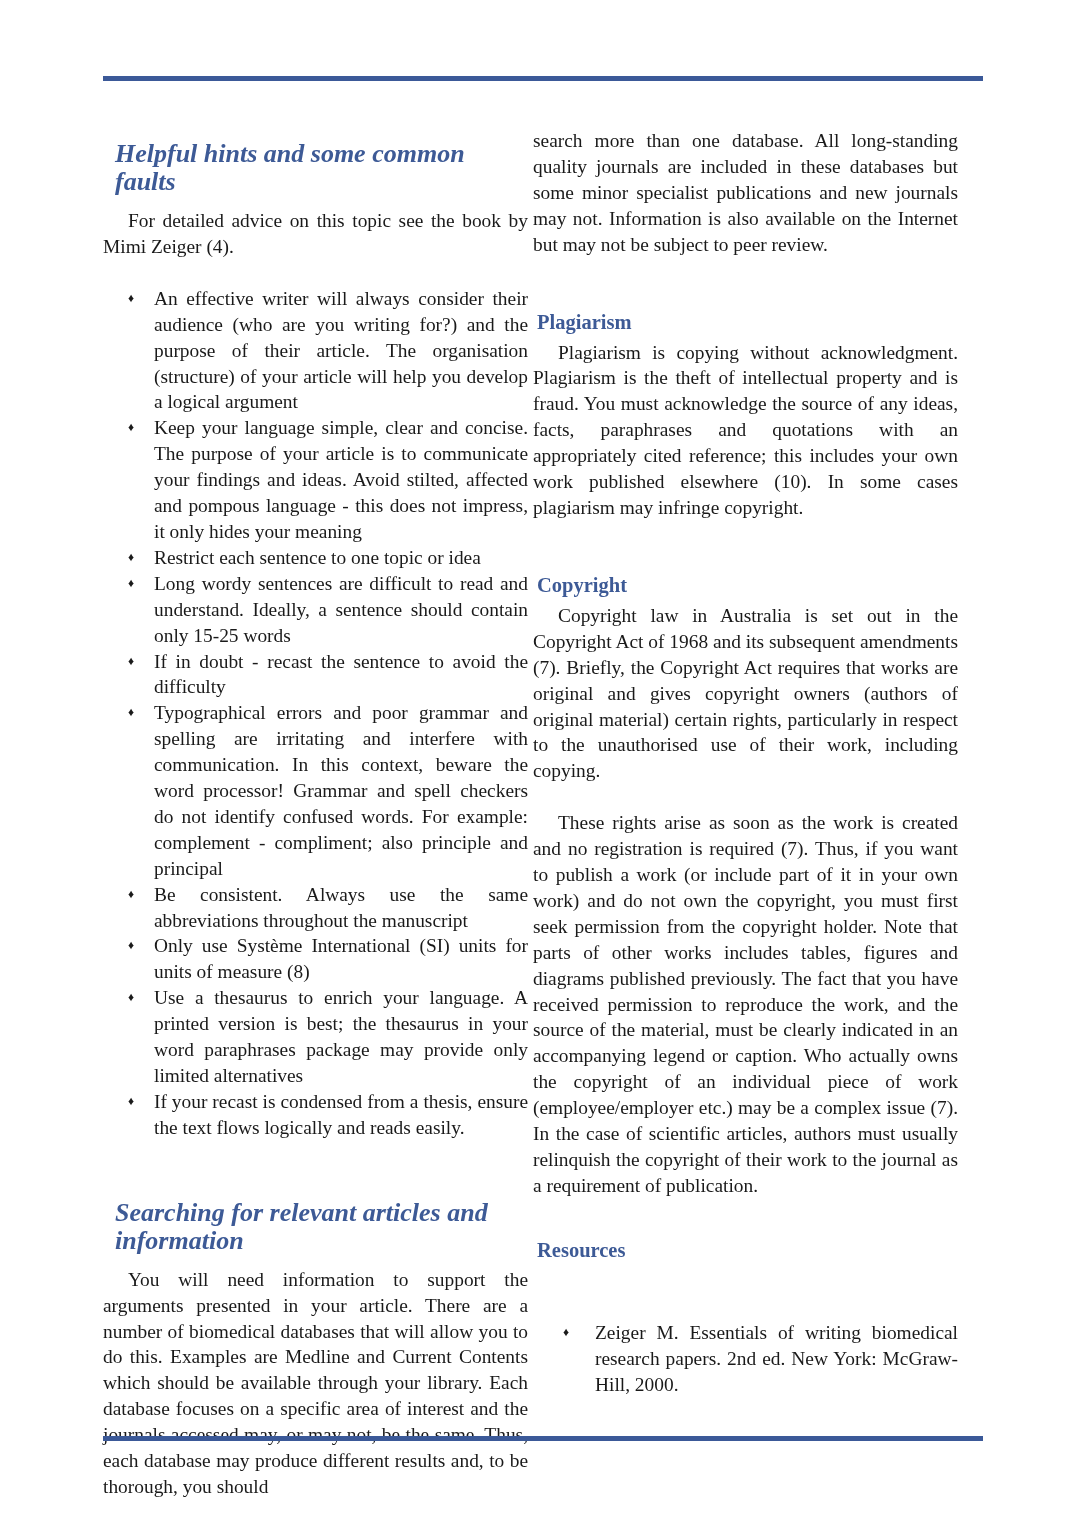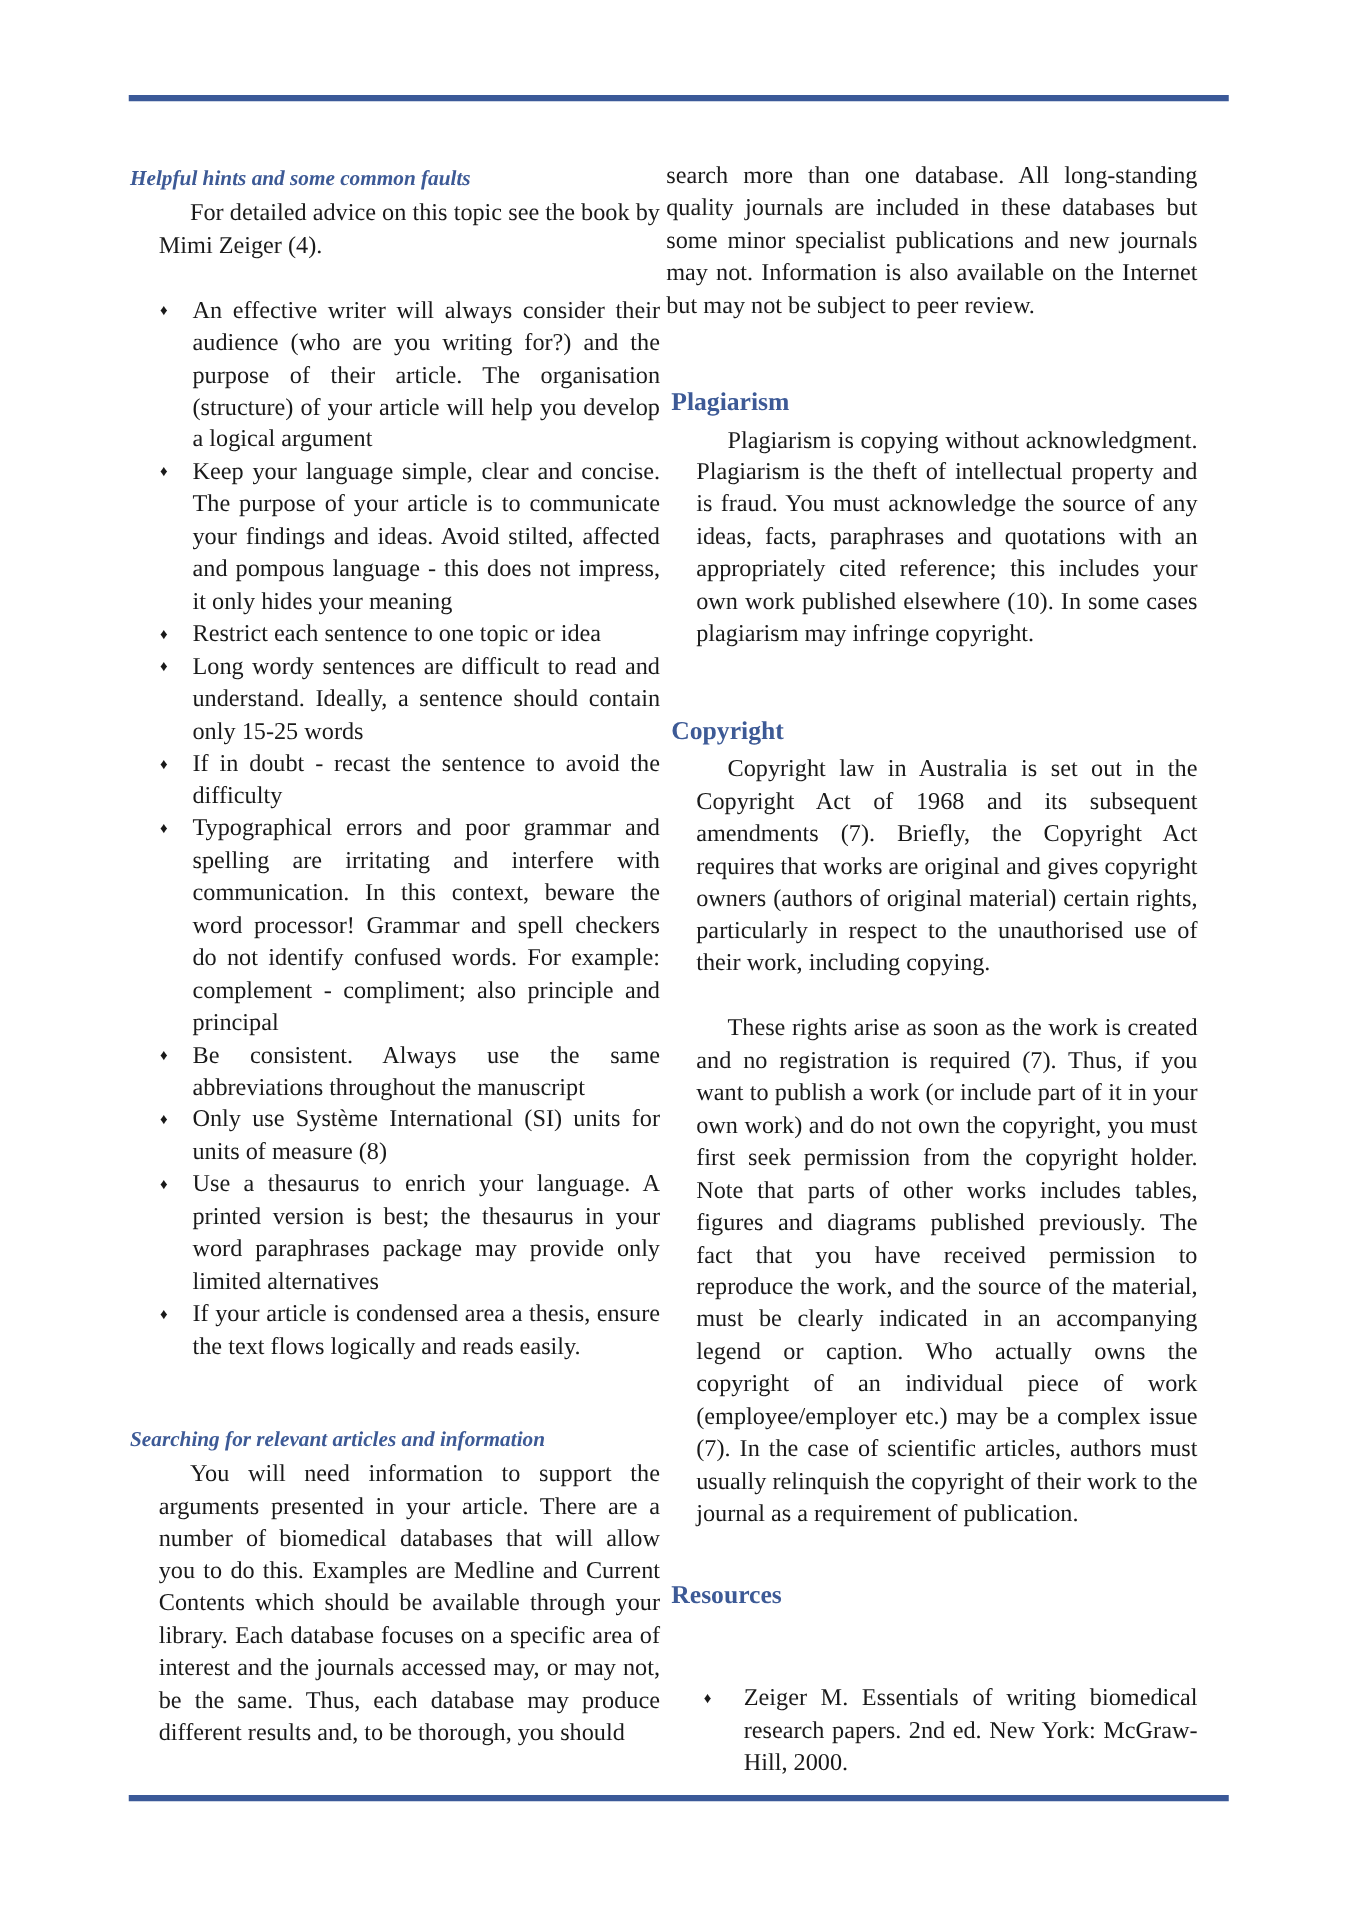--- a/index.html
+++ b/index.html
@@ -5,22 +5,22 @@
     html, body { margin: 0; padding: 0; background: #ffffff; }
     body { width: 1080px; height: 1529px; position: relative; overflow: hidden;
            font-family: "Liberation Serif", "DejaVu Serif", serif; color: #1a1a1a; }
     .rule { position: absolute; left: 103px; width: 880px; height: 5px; background: #3b5998; }
     .rule.top { top: 76px; }
     .rule.bottom { top: 1436px; }
     .col { position: absolute; top: 128px; width: 425px; font-size: 19.4px; line-height: 25.9px; }
     .col.left { left: 103px; }
     .col.right { left: 533px; }
     p { margin: 0; text-align: justify; }
-    p.indent { text-indent: 25px; margin-left: 24px; }
-    .h-italic { font-style: italic; color: #3d5a96; font-size: 17px; line-height: 28px; margin: 1px; }
+    p.indent { text-indent: 25px; }
+    .h-italic { font-style: italic; color: #3d5a96; font-size: 26px; line-height: 28px; margin: 12px; }
     .h-bold { font-weight: bold; color: #3d5a96; font-size: 20.5px; line-height: 28px; margin: 4px; }
     ul { list-style: none; margin: 0; padding: 0; }
     ul.hints li { position: relative; padding-left: 51px; text-align: justify; }
     ul.hints li .bullet { position: absolute; left: 25px; top: 0; font-size: 12px; }
     ul.refs li { position: relative; padding-left: 62px; text-align: justify; }
     ul.refs li .bullet { position: absolute; left: 30px; top: 0; font-size: 12px; }
     .gap-s { height: 26px; }
     .gap-m { height: 33px; }
     .gap-l { height: 46px; }
   </style>
@@ -36,21 +36,21 @@
   <ul class="hints" id="hints-list">
       <li><span class="bullet">♦</span><span>An effective writer will always consider their audience (who are you writing for?) and the purpose of their article. The organisation (structure) of your article will help you develop a logical argument</span></li>
       <li><span class="bullet">♦</span><span>Keep your language simple, clear and concise. The purpose of your article is to communicate your findings and ideas. Avoid stilted, affected and pompous language - this does not impress, it only hides your meaning</span></li>
       <li><span class="bullet">♦</span><span>Restrict each sentence to one topic or idea</span></li>
       <li><span class="bullet">♦</span><span>Long wordy sentences are difficult to read and understand. Ideally, a sentence should contain only 15-25 words</span></li>
       <li><span class="bullet">♦</span><span>If in doubt - recast the sentence to avoid the difficulty</span></li>
       <li><span class="bullet">♦</span><span>Typographical errors and poor grammar and spelling are irritating and interfere with communication. In this context, beware the word processor! Grammar and spell checkers do not identify confused words. For example: complement - compliment; also principle and principal</span></li>
       <li><span class="bullet">♦</span><span>Be consistent. Always use the same abbreviations throughout the manuscript</span></li>
       <li><span class="bullet">♦</span><span>Only use Système International (SI) units for units of measure (8)</span></li>
       <li><span class="bullet">♦</span><span>Use a thesaurus to enrich your language. A printed version is best; the thesaurus in your word paraphrases package may provide only limited alternatives</span></li>
-      <li><span class="bullet">♦</span><span>If your article is condensed area a thesis, ensure the text flows logically and reads easily.</span></li>
+      <li><span class="bullet">♦</span><span>If your recast is condensed from a thesis, ensure the text flows logically and reads easily.</span></li>
     </ul>
   <div class="gap-l"></div>
   <h3 class="h-italic">Searching for relevant articles and information</h3>
   <p class="indent">You will need information to support the arguments presented in your article. There are a number of biomedical databases that will allow you to do this. Examples are Medline and Current Contents which should be available through your library. Each database focuses on a specific area of interest and the journals accessed may, or may not, be the same. Thus, each database may produce different results and, to be thorough, you should</p>
 </div>
 
 <div class="col right">
   <p>search more than one database. All long-standing quality journals are included in these databases but some minor specialist publications and new journals may not. Information is also available on the Internet but may not be subject to peer review.</p>
   <div class="gap-l"></div>
   <h3 class="h-bold">Plagiarism</h3>

